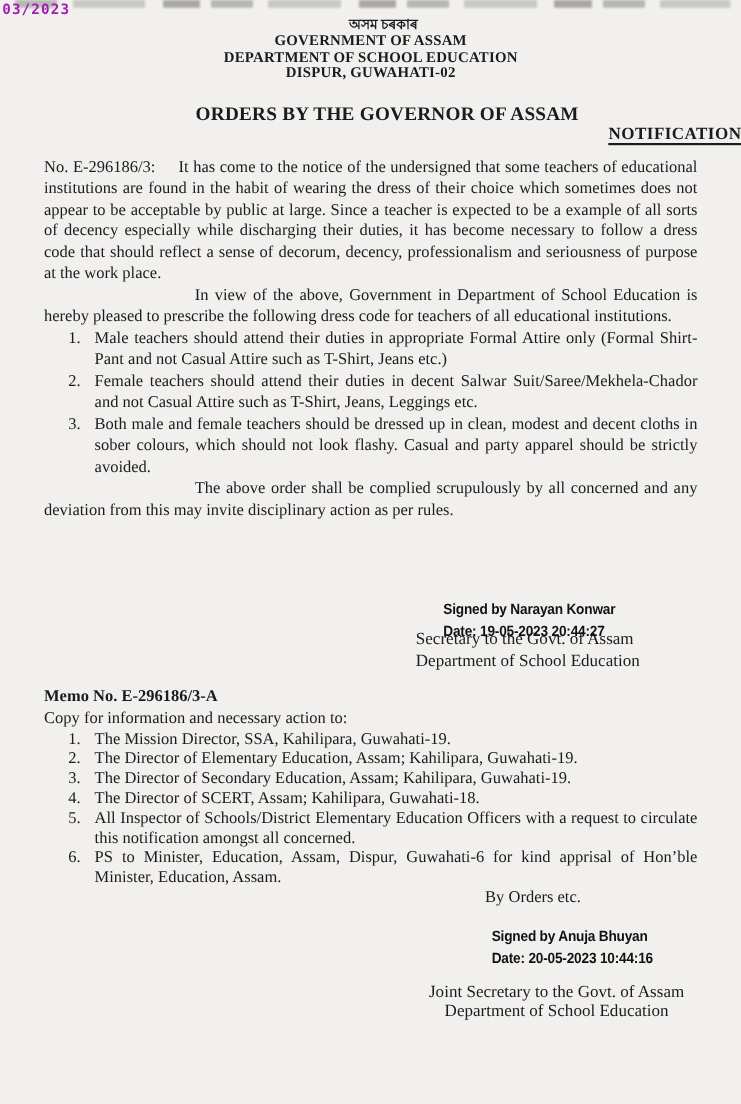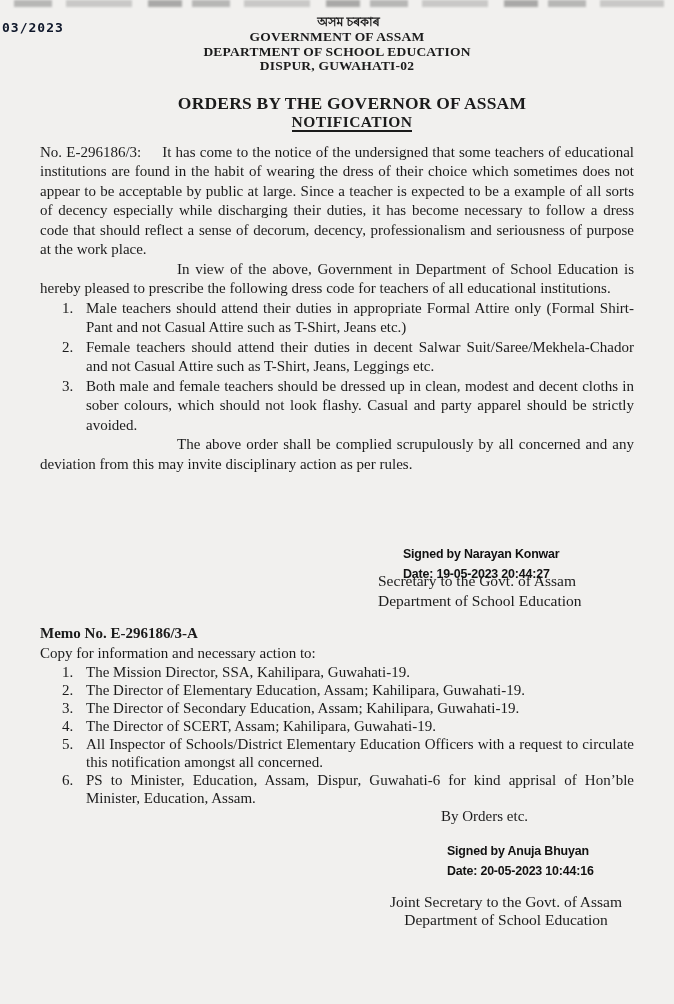--- a/index.html
+++ b/index.html
@@ -16,32 +16,32 @@
   
   .scan-strip{
     position:absolute;top:0;left:14px;right:10px;height:7px;
     background:repeating-linear-gradient(90deg,
       rgba(90,90,90,.38) 0 38px, rgba(0,0,0,0) 38px 52px,
       rgba(110,110,110,.30) 52px 118px, rgba(0,0,0,0) 118px 134px,
       rgba(70,70,70,.42) 134px 168px, rgba(0,0,0,0) 168px 178px);
     filter:blur(1.1px);
   }
   .corner-mark{
-    position:absolute;left:2px;top:20px;
+    position:absolute;left:2px;top:2px;
     font-family:"DejaVu Sans Mono", monospace;
-    font-size:13px;font-weight:600;letter-spacing:1px;color:#0f172a;
+    font-size:13px;font-weight:600;letter-spacing:1px;color:#a21caf;
   }
   .header{margin-top:15px;text-align:center;}
   .header .native{font-size:12.5px;line-height:15px;font-weight:700;padding-left:23px;}
   .header .org,.header .dept,.header .addr{
     font-size:13.5px;line-height:14.5px;font-weight:700;letter-spacing:.2px;
   }
   .title-block{margin-top:20px;text-align:center;padding-left:30px;}
   .title-line1{font-size:17.5px;line-height:18px;font-weight:700;letter-spacing:.2px;}
-  .title-line2{font-size:15.5px;line-height:17px;font-weight:700;letter-spacing:.4px;margin-top:1px;}
+  .title-line2{font-size:15.5px;line-height:17px;font-weight:700;letter-spacing:.4px;margin-top:1px;text-align:right;}
   .title-line2 span{border-bottom:2px solid #1b1b1b;padding-bottom:0px;}
 
   .body-text{margin:13px 40px 0 40px;font-size:15px;line-height:19.5px;text-align:justify;}
   .body-text p{margin:0;}
   .ref{font-weight:400;}
   .ref-gap{display:inline-block;width:21px;}
   .indent{ text-indent:137px; }
 
   ol.doc-list{list-style:none;margin:0;padding:0;}
   ol.doc-list li{position:relative;padding-left:46px;text-align:justify;}
@@ -112,21 +112,21 @@
     </div>
   </div>
 
   <div class="memo">
     <div class="memo-no">Memo No. E-296186/3-A</div>
     <div>Copy for information and necessary action to:</div>
     <ol class="doc-list">
       <li><span class="num">1.</span><span>The Mission Director, SSA, Kahilipara, Guwahati-19.</span></li>
       <li><span class="num">2.</span><span>The Director of Elementary Education, Assam; Kahilipara, Guwahati-19.</span></li>
       <li><span class="num">3.</span><span>The Director of Secondary Education, Assam; Kahilipara, Guwahati-19.</span></li>
-      <li><span class="num">4.</span><span>The Director of SCERT, Assam; Kahilipara, Guwahati-19.</span></li>
+      <li><span class="num">4.</span><span>The Director of SCERT, Assam; Kahilipara, Guwahati-18.</span></li>
       <li><span class="num">5.</span><span>All Inspector of Schools/District Elementary Education Officers with a request to circulate this notification amongst all concerned.</span></li>
       <li><span class="num">6.</span><span>PS to Minister, Education, Assam, Dispur, Guwahati-6 for kind apprisal of Hon’ble Minister, Education, Assam.</span></li>
     </ol>
   </div>
 
   <div class="by-orders">By Orders etc.</div>
 
   <div class="sig2">
     <div class="stamp">
       <div>Signed by Anuja Bhuyan</div>

